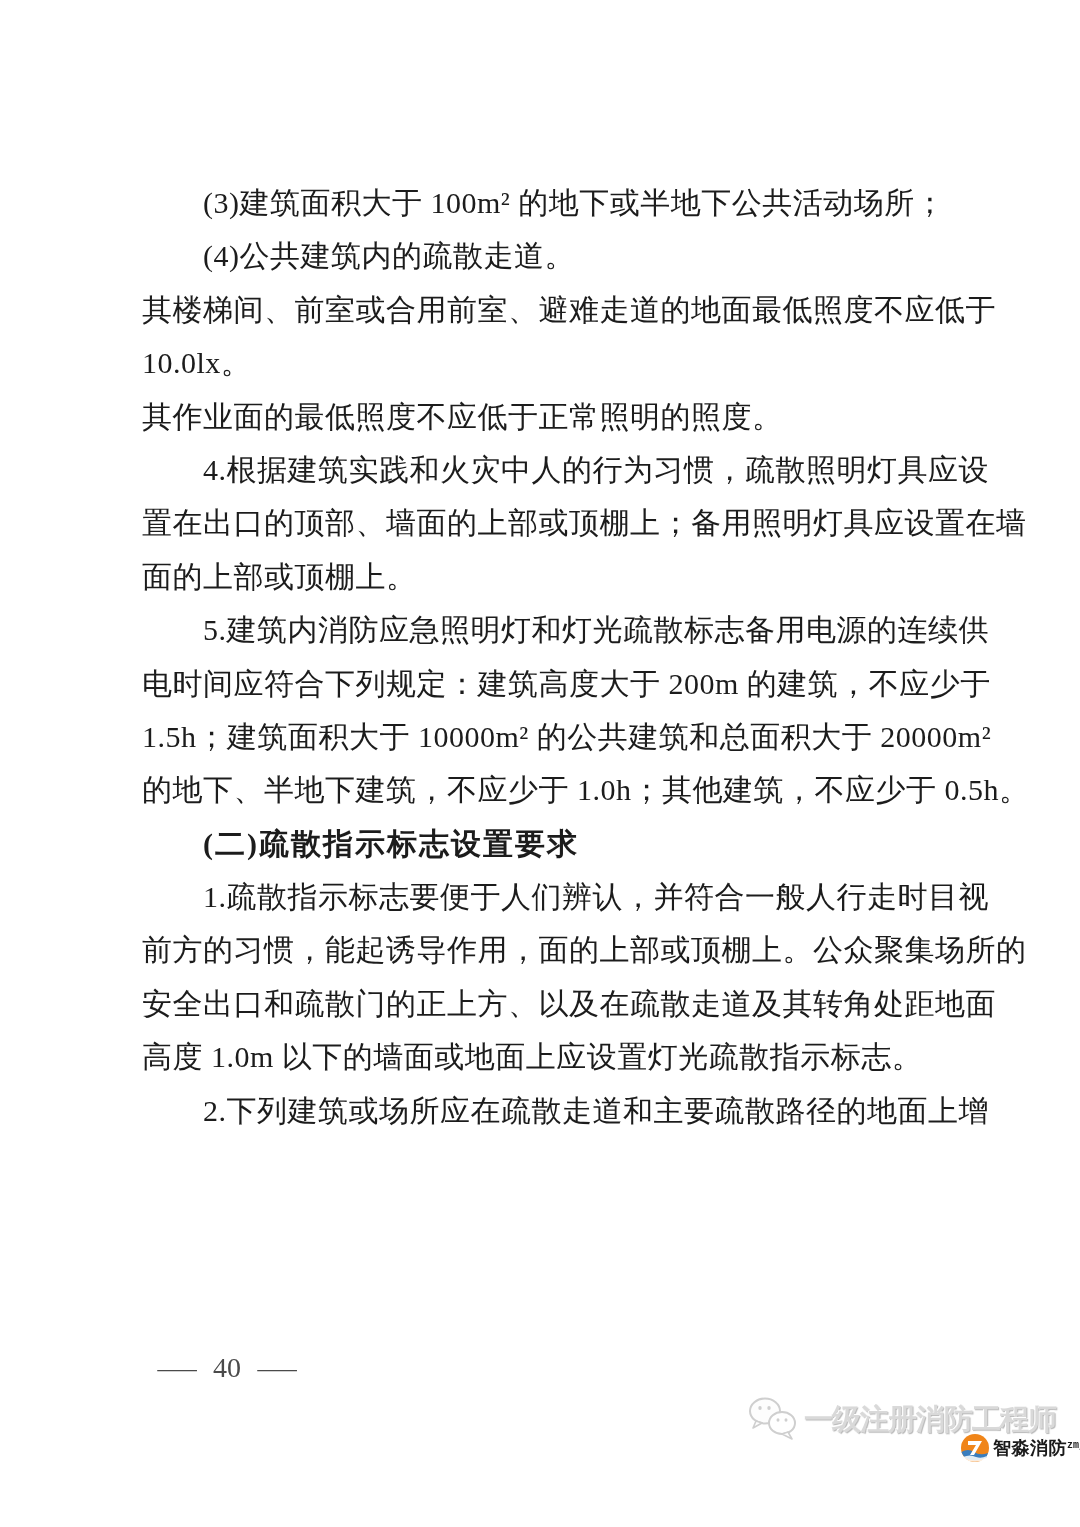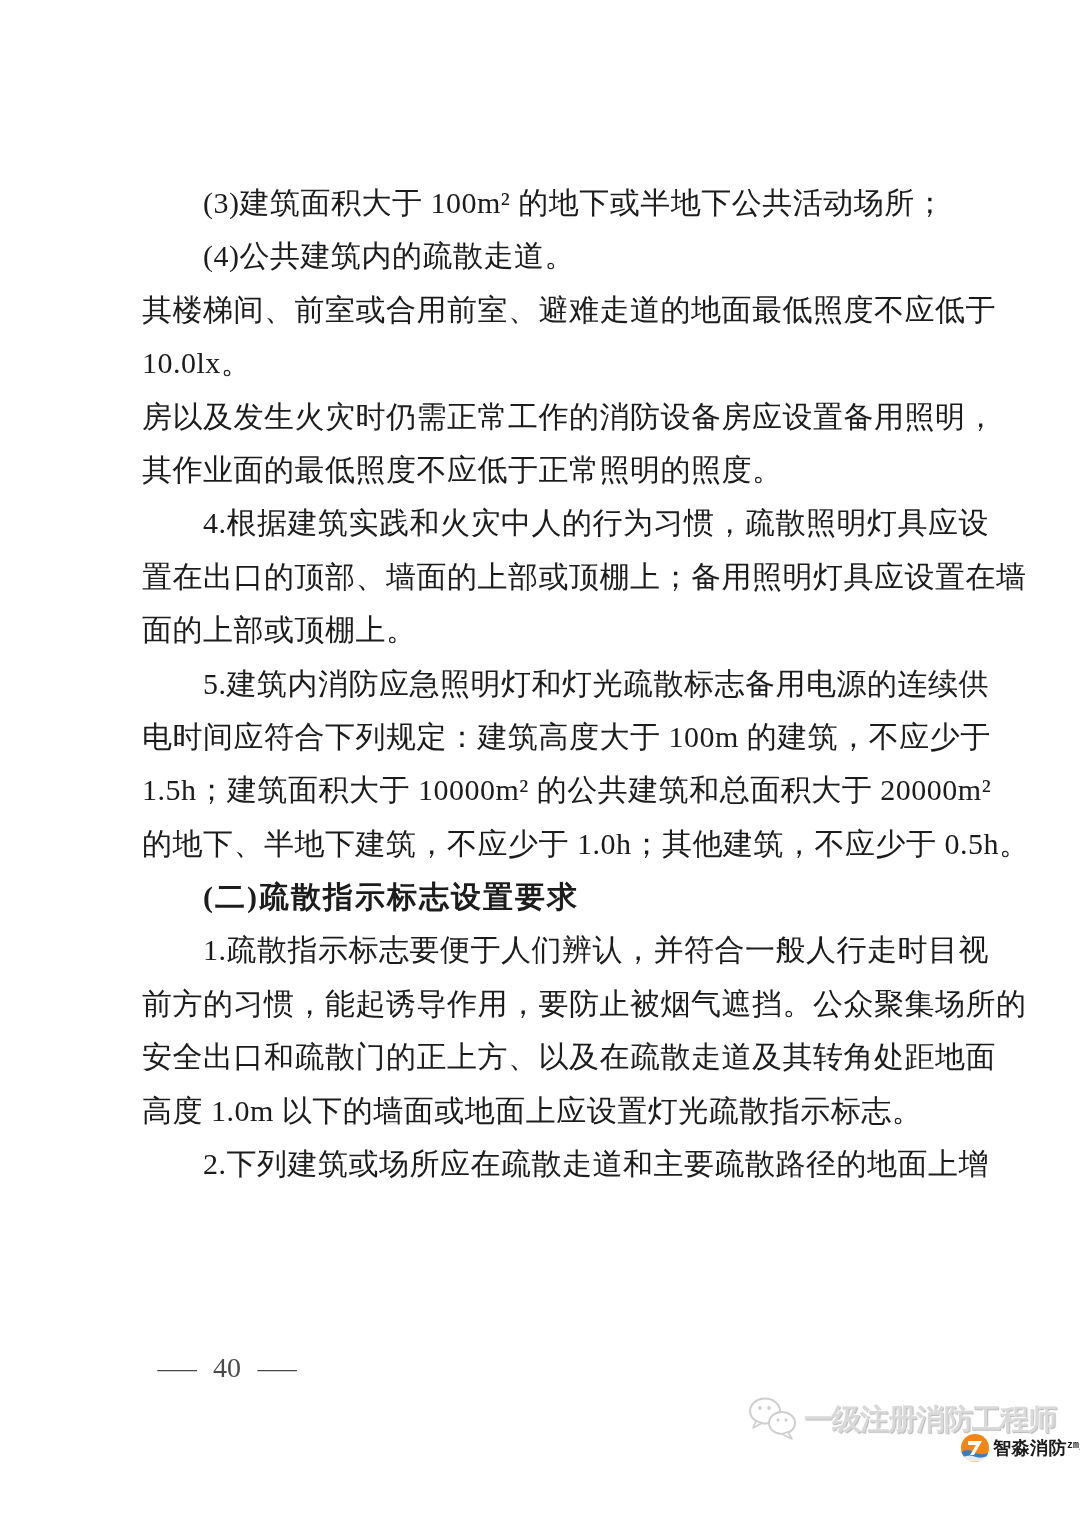--- a/index.html
+++ b/index.html
@@ -114,32 +114,31 @@
 </head>
 <body>
 
 <div class="page">
 
   <div class="text-block">
     <div class="line indent end">(3)建筑面积大于 100m² 的地下或半地下公共活动场所；</div>
     <div class="line indent end">(4)公共建筑内的疏散走道。</div>
     <div class="line">其楼梯间、前室或合用前室、避难走道的地面最低照度不应低于</div>
     <div class="line end">10.0lx。</div>
-    <div class="line">房以及发生火灾时仍需正常工作的消防设备房应设置备用照明，</div>
     <div class="line end">其作业面的最低照度不应低于正常照明的照度。</div>
     <div class="line indent">4.根据建筑实践和火灾中人的行为习惯，疏散照明灯具应设</div>
     <div class="line">置在出口的顶部、墙面的上部或顶棚上；备用照明灯具应设置在墙</div>
     <div class="line end">面的上部或顶棚上。</div>
     <div class="line indent">5.建筑内消防应急照明灯和灯光疏散标志备用电源的连续供</div>
-    <div class="line">电时间应符合下列规定：建筑高度大于 100m 的建筑，不应少于</div>
+    <div class="line">电时间应符合下列规定：建筑高度大于 200m 的建筑，不应少于</div>
     <div class="line">1.5h；建筑面积大于 10000m² 的公共建筑和总面积大于 20000m²</div>
     <div class="line end">的地下、半地下建筑，不应少于 1.0h；其他建筑，不应少于 0.5h。</div>
     <div class="line indent bold end">(二)疏散指示标志设置要求</div>
     <div class="line indent">1.疏散指示标志要便于人们辨认，并符合一般人行走时目视</div>
-    <div class="line">前方的习惯，能起诱导作用，要防止被烟气遮挡。公众聚集场所的</div>
+    <div class="line">前方的习惯，能起诱导作用，面的上部或顶棚上。公众聚集场所的</div>
     <div class="line">安全出口和疏散门的正上方、以及在疏散走道及其转角处距地面</div>
     <div class="line end">高度 1.0m 以下的墙面或地面上应设置灯光疏散指示标志。</div>
     <div class="line indent">2.下列建筑或场所应在疏散走道和主要疏散路径的地面上增</div>
   </div>
 
   <div class="pagenum">
     <span class="dash">—</span>
     <span>40</span>
     <span class="dash">—</span>
   </div>

